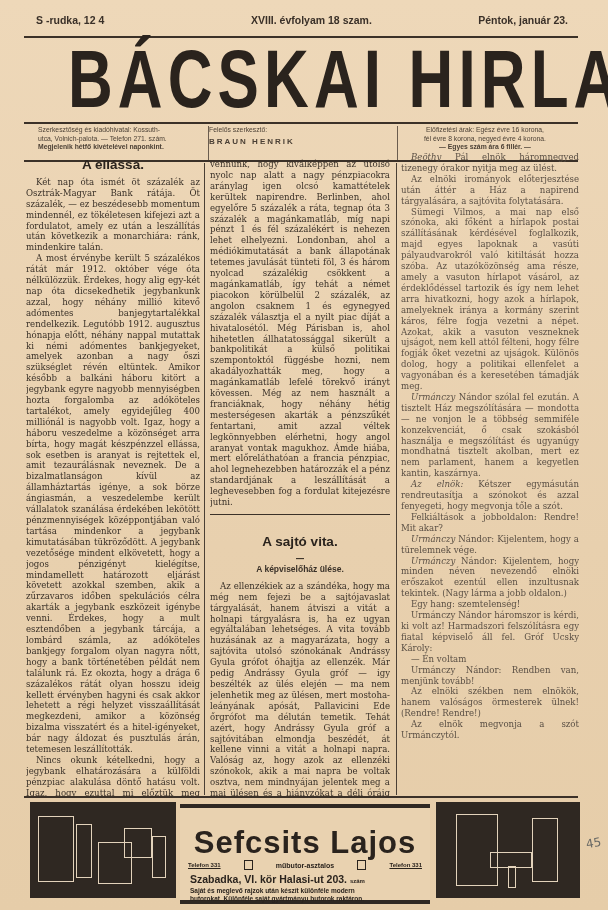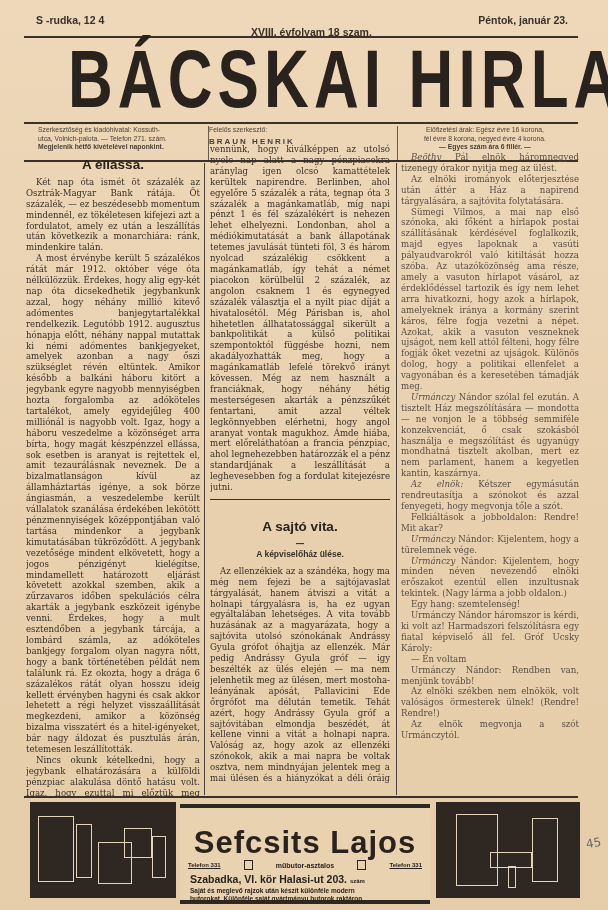--- a/index.html
+++ b/index.html
@@ -8,39 +8,39 @@
     background:#e9d3b4;
     font-family:"DejaVu Serif", serif;
     color:#2e2720;
     position:relative;
   }
   .page { position:absolute; left:0; top:0; width:608px; height:910px;
     background: linear-gradient(180deg,#eed8b9 0%,#e8d0ae 60%,#e6cda9 100%); }
   .topline { position:absolute; top:14px; left:36px; right:40px; height:14px;
     font-family:"Liberation Sans", sans-serif; font-weight:bold; font-size:10.5px; color:#3a3028; }
   .topline .l { position:absolute; left:0; top:0; }
-  .topline .c { position:absolute; left:215px; top:12px;text-decoration:underline; }
+  .topline .c { position:absolute; left:215px; top:0; }
   .topline .r { position:absolute; right:0; top:0; }
   .rule { position:absolute; left:24px; right:30px; background:#3b3128; }
   .masthead { position:absolute; top:40px; left:30px; right:36px; height:70px;
     font-family:"Liberation Sans", sans-serif; font-weight:bold;
     font-size:72px; line-height:70px; letter-spacing:6px; color:#2a231d;
     text-align:center; transform:scaleX(0.86) scaleY(1.12); transform-origin:center top; white-space:nowrap; }
   .info { position:absolute; top:126px; height:34px; font-family:"Liberation Sans", sans-serif;
     font-size:6.8px; line-height:8.5px; color:#4a3f34; }
   .info.left { left:38px; width:160px; }
   .info.mid { left:208px; width:188px; text-align:left; border-left:1px solid #6a5c4e; border-right:1px solid #6a5c4e; }
   .info.right { left:400px; width:170px; text-align:center; }
   .info.mid .name { font-weight:bold; letter-spacing:2px; font-size:8px; margin-top:3px; display:block; }
   .info .b { font-weight:bold; }
   .col { position:absolute; font-family:"DejaVu Serif", serif; font-size:8.6px; line-height:10.9px;
     color:#3a3128; text-align:justify; overflow:hidden; }
   .col p { margin:0; text-indent:10px; }
   .col1 { left:26px; top:152px; width:174px; height:645px; }
-  .col2 { left:210px; top:144px; width:180px; height:640px; }
+  .col2 { left:210px; top:159px; width:180px; height:640px; }
   .col3 { left:401px; top:152px; width:178px; height:640px; color:#5a4f44; }
   .vline { position:absolute; width:1px; background:#4a3f34; }
   h2.title { font-family:"Liberation Sans", sans-serif; font-weight:bold; font-size:13.5px;
     text-align:center; margin:8px 0 6px 0; color:#2a231d; }
   .subtitle { font-family:"Liberation Sans", sans-serif; font-weight:bold; font-size:8.5px; text-align:center; margin:2px 0 6px 0; }
   .dash { text-align:center; font-weight:bold; font-size:9px; line-height:8px; }
   .sep { border-top:1.5px solid #3b3128; margin:6px 0 4px 0; }
   .col3 .spk { font-style:italic; }
   .ad { position:absolute; left:26px; top:800px; width:556px; height:106px; }
   .ad .imgbox { position:absolute; top:2px; width:146px; height:96px; background:#2f2822; }
@@ -122,21 +122,21 @@
     <p><span>Sümegi Vilmos, a mai nap első szónoka, aki főként a hírlapok postai szállításának kérdésével foglalkozik, majd egyes lapoknak a vasúti pályaudvarokról való kitiltását hozza szóba. Az utazóközönség ama része, amely a vasuton hírlapot vásárol, az érdeklődéssel tartozik és így nem lehet arra hivatkozni, hogy azok a hírlapok, amelyeknek iránya a kormány szerint káros, félre fogja vezetni a népet. Azokat, akik a vasuton veszneknek ujságot, nem kell attól félteni, hogy félre fogják őket vezetni az ujságok. Különös dolog, hogy a politikai ellenfelet a vagyonában és a keresetében támadják meg.</span></p>
     <p><span class="spk">Urmánczy</span><span> Nándor szólal fel ezután. A tisztelt Ház megszólítására — mondotta — ne vonjon le a többség semmiféle konzekvenciát, ő csak szokásból használja e megszólítást és ugyanúgy mondhatná tisztelt akolban, mert ez nem parlament, hanem a kegyetlen kantin, kaszárnya.</span></p>
     <p><span class="spk">Az elnök:</span><span> Kétszer egymásután rendreutasítja a szónokot és azzal fenyegeti, hogy megvonja tőle a szót.</span></p>
     <p><span>Felkiáltások a jobboldalon: Rendre! Mit akar?</span></p>
     <p><span class="spk">Urmánczy</span><span> Nándor: Kijelentem, hogy a türelemnek vége.</span></p>
     <p><span class="spk">Urmánczy</span><span> Nándor: Kijelentem, hogy minden néven nevezendő elnöki erőszakot ezentúl ellen inzultusnak tekintek. (Nagy lárma a jobb oldalon.)</span></p>
     <p><span>Egy hang: szemtelenség!</span></p>
     <p><span>Urmánczy Nándor háromszor is kérdi, ki volt az! Harmadszori felszólításra egy fiatal képviselő áll fel. Gróf Ucsky Károly:</span></p>
     <p><span>— Én voltam</span></p>
     <p><span>Urmánczy Nándor: Rendben van, menjünk tovább!</span></p>
-    <p><span>Az elnöki székben nem elnökök, volt valóságos örmesterek ülnek! (Rendre! Rendre!)</span></p>
+    <p><span>Az elnöki székben nem elnökök, hanem valóságos örmesterek ülnek! (Rendre! Rendre!)</span></p>
     <p><span>Az elnök megvonja a szót Urmánczytól.</span></p>
 
   </div>
 
   <div class="rule" style="top:796px;height:1.5px;"></div>
 
   <div class="ad">
     <div class="imgbox l">
       <div class="furn o" style="left:8px;top:14px;width:34px;height:64px;"></div>
       <div class="furn o" style="left:46px;top:22px;width:14px;height:52px;"></div>

